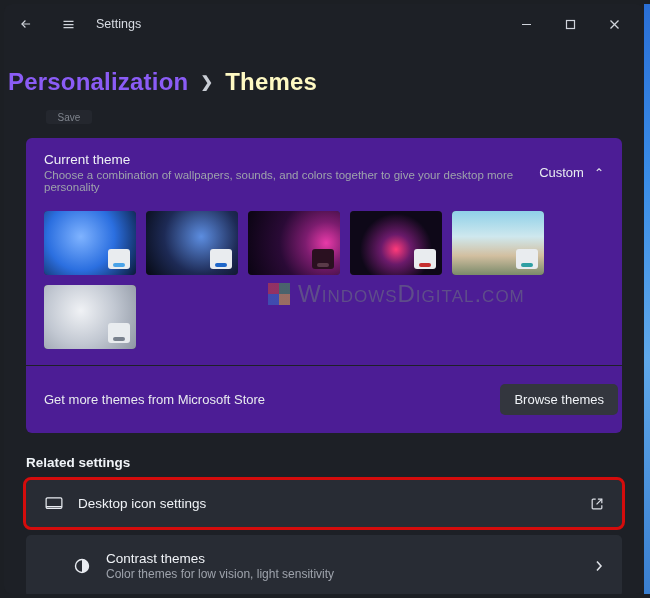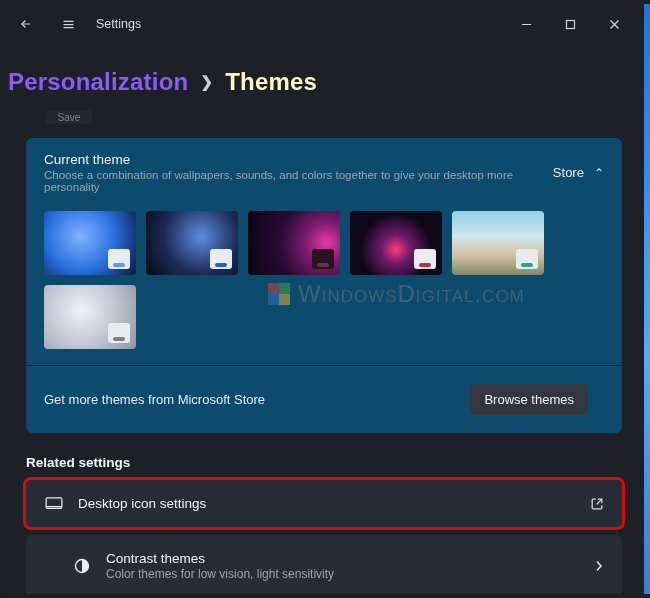--- a/index.html
+++ b/index.html
@@ -59,21 +59,21 @@
     .save-stub {
       margin: 4px 0 14px 42px;
       width: 46px; height: 14px;
       background: #24272e;
       border-radius: 3px;
       color: #7f848d;
       font-size: 10px;
       display:flex;align-items:center;justify-content:center;
     }
     .panel {
-      background: #0c4a6e;
+      background: #4c1d95;
       border-radius: 6px;
       margin-left: 22px;
       padding: 0;
       overflow: hidden;
     }
     .panel-header {
       display: flex; align-items: center; justify-content: space-between;
       padding: 14px 18px 4px 18px;
     }
     .panel-title { font-size: 13.5px; font-weight: 500; color: #eef1f5; }
@@ -109,21 +109,21 @@
     .badge .bar { width: 12px; height: 4px; border-radius:2px; }
     .bar-lblue { background:#4aa3e8; }
     .bar-dblue { background:#1e66c9; }
     .bar-none { background:#c2c8d2; }
     .bar-red { background:#c62f2f; }
     .bar-teal { background:#2e9fa3; }
     .bar-grey { background:#7a828e; }
     .sep { height:1px; background:#1e2127; margin: 10px 0 0 0; }
     .panel-footer {
       display:flex; align-items:center; justify-content:space-between;
-      padding: 18px 34px 18px 18px;
+      padding: 18px 4px 18px 18px;
     }
     .footer-text { font-size: 13px; color:#e8ebef; }
     .browse-btn {
       background:#33363e; color:#f0f3f7;
       font-size: 13px; padding: 8px 14px;
       border-radius: 5px;
     }
     .section-label {
       font-size: 13.5px; font-weight: 700; color:#f1f4f8;
       margin: 22px 0 10px 22px;
@@ -219,21 +219,21 @@
 
     <div class="save-stub">Save</div>
 
     <div class="panel">
       <div class="panel-header">
         <div>
           <div class="panel-title">Current theme</div>
           <div class="panel-sub">Choose a combination of wallpapers, sounds, and colors together to give your desktop more personality</div>
         </div>
         <div class="panel-action">
-          <span>Store</span>
+          <span>Custom</span>
           <span class="chev-up">⌃</span>
         </div>
       </div>
 
       <div class="themes-row">
         <div class="theme-thumb">
             <div class="t1 g-blue1"></div>
             <div class="badge">
               <div class="bar bar-lblue"></div>
             </div>

